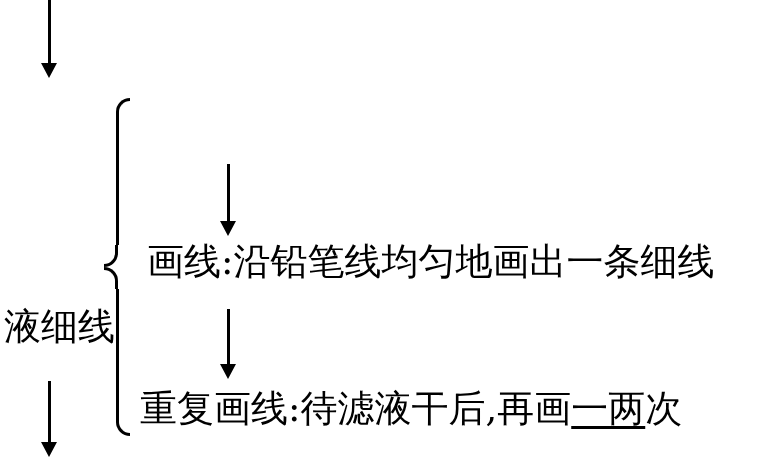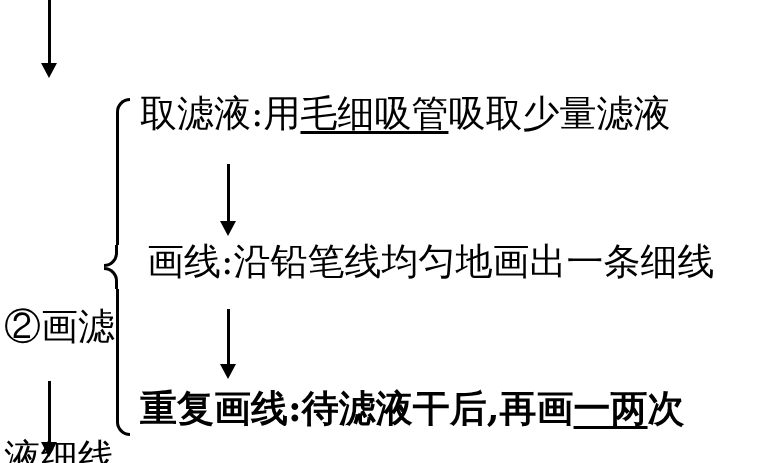--- a/index.html
+++ b/index.html
@@ -130,52 +130,48 @@
 <body>
 
 <div id="canvas">
 
   <div class="arrow" style="left:49px; top:0px;">
     <div class="shaft" style="height:64px;"></div>
     <div class="head" style="top:63px;"></div>
   </div>
 
   <div class="stage-label" style="left:4px; top:218px;">
-    <div>②画滤</div>
     <div>液细线</div>
   </div>
 
   <div class="brace" style="left:104px; top:98px; height:338px;">
     <div class="seg top-hook" style="top:0px;"></div>
     <div class="seg top-spine" style="top:22px; height:125px;"></div>
     <div class="seg top-mid" style="top:147px;"></div>
     <div class="seg bot-mid" style="top:169px;"></div>
     <div class="seg bot-spine" style="top:191px; height:125px;"></div>
     <div class="seg bot-hook" style="top:316px;"></div>
   </div>
 
-  <div class="step-text" style="left:140px; top:95px;">
-    <span>取滤液:用</span><span class="u">毛细吸管</span><span>吸取少量滤液</span>
-  </div>
 
   <div class="arrow" style="left:228px; top:164px;">
     <div class="shaft" style="height:58px;"></div>
     <div class="head" style="top:57px;"></div>
   </div>
 
   <div class="step-text" style="left:147px; top:243px;">
     <span>画线:沿铅笔线均匀地画出一条细线</span><span class="u"></span><span></span>
   </div>
 
   <div class="arrow" style="left:228px; top:309px;">
     <div class="shaft" style="height:56px;"></div>
     <div class="head" style="top:55px;"></div>
   </div>
 
-  <div class="step-text" style="left:140px; top:390px;font-weight:bold;">
+  <div class="step-text" style="left:140px; top:390px;">
     <span>重复画线:待滤液干后,再画</span><span class="u">一两</span><span>次</span>
   </div>
 
   <div class="arrow" style="left:49px; top:381px;">
     <div class="shaft" style="height:62px;"></div>
     <div class="head" style="top:61px;"></div>
   </div>
 
 </div>
 

